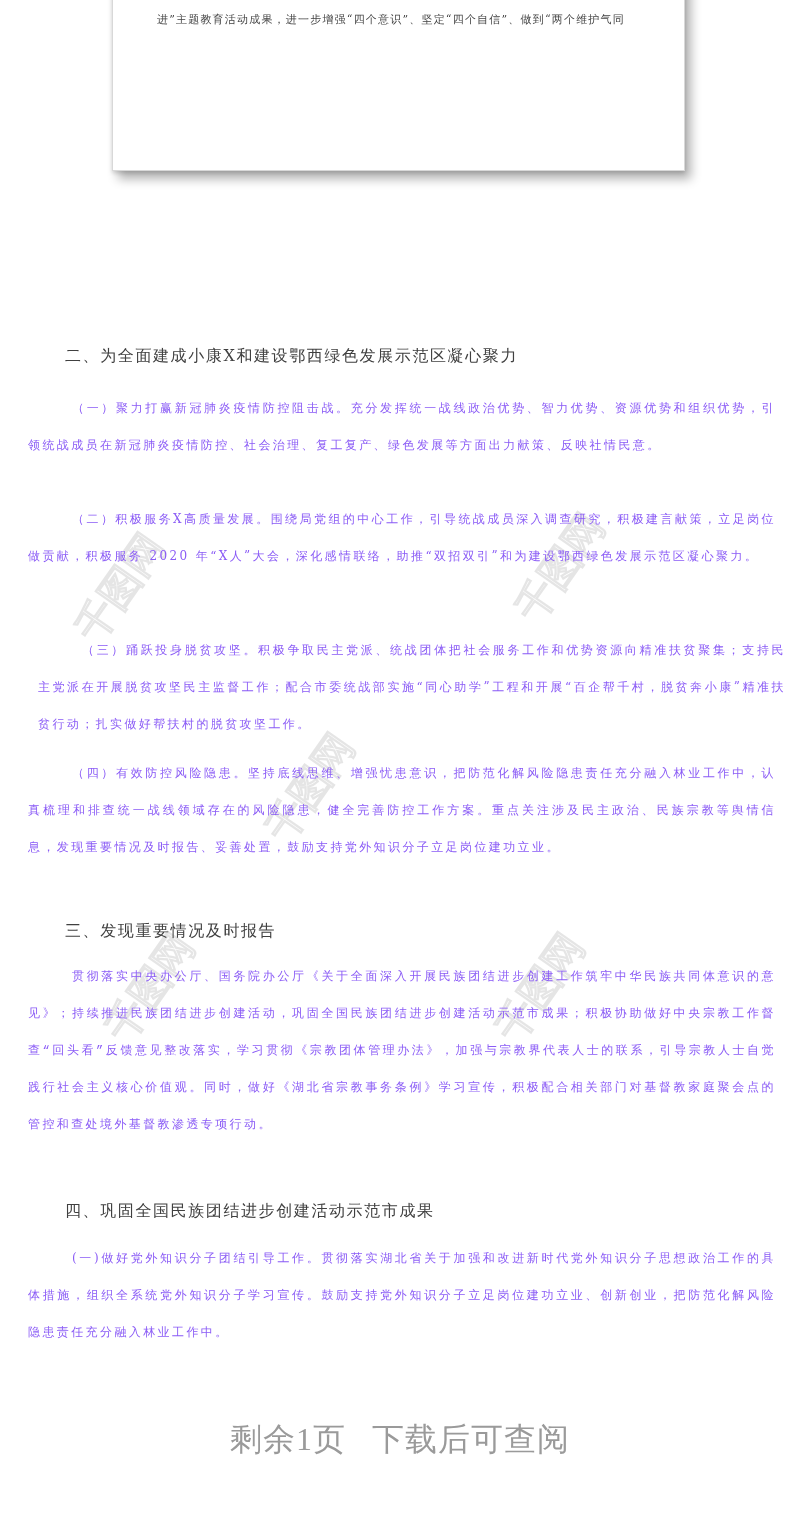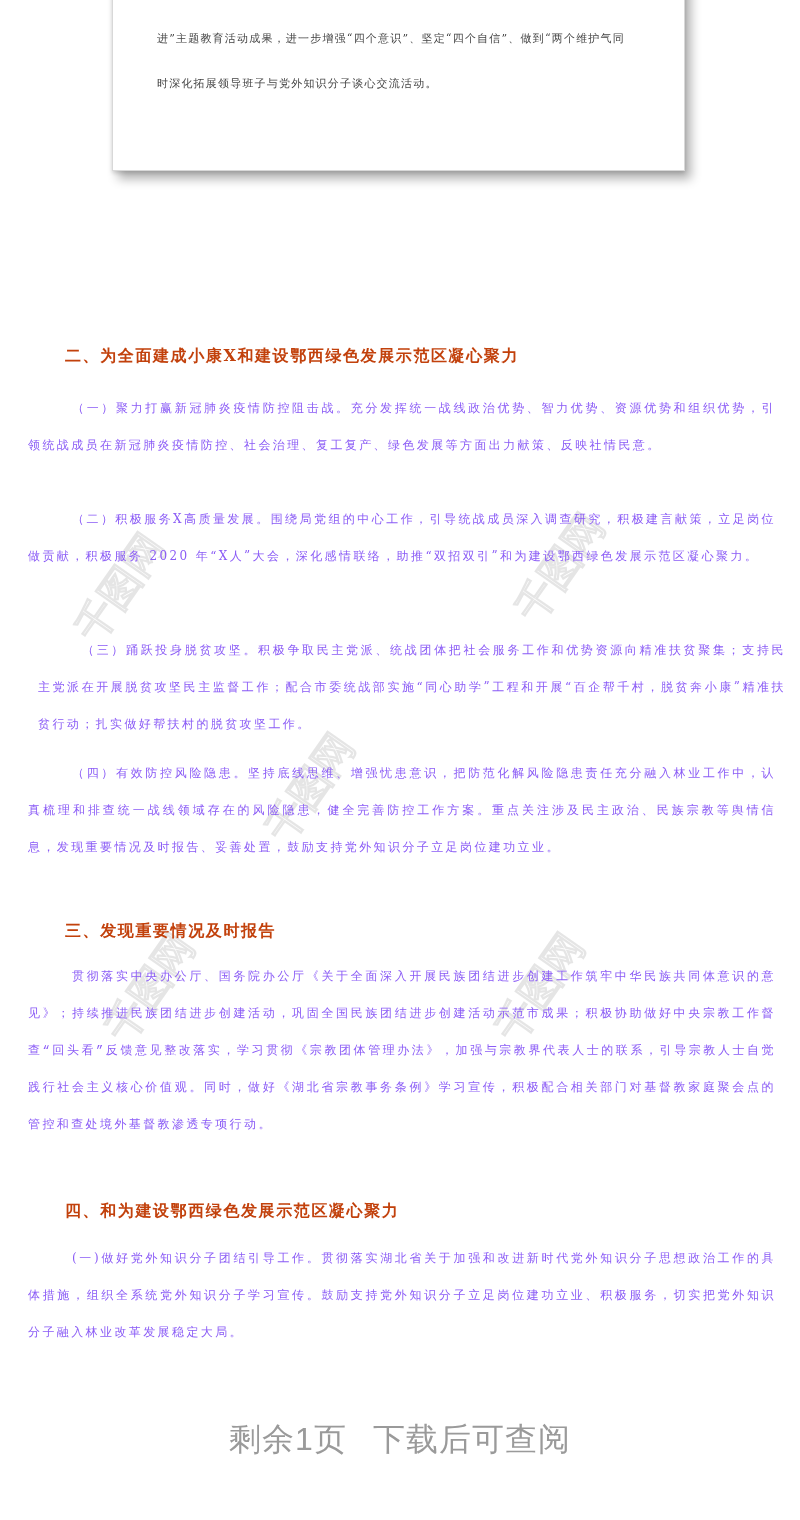--- a/index.html
+++ b/index.html
@@ -9,70 +9,69 @@
   }
   .card {
     position:absolute; left:112px; top:-20px; width:571px; height:189px;
     background:#ffffff; border:1px solid #d8d8d8;
     box-shadow: 6px 8px 10px rgba(0,0,0,0.30), 0 2px 4px rgba(0,0,0,0.15);
   }
   .card-text {
     position:absolute; left:44px; top:26px; width:500px;
     font-size:11px; line-height:26px; color:#444; letter-spacing:1.2px;
   }
-  .card-text div { white-space:nowrap;margin-top:19px; }
+  .card-text div { white-space:nowrap; }
   .content {
     position:absolute; left:28px; top:0; width:748px;
   }
   .heading {
-    position:absolute; left:37px; font-size:16px; font-weight:bold; color:#c2410c;
+    position:absolute; left:37px; font-size:16px; font-weight:normal; color:#404040;
     letter-spacing:1.6px; white-space:nowrap;
   }
   .para {
     position:absolute; left:0; width:748px; font-size:12px; line-height:37px;
     letter-spacing:2.4px; color:#8b5cf6; text-align:justify; text-indent:44px;
   }
   .footer-note {
     position:absolute; left:0; width:800px; top:1418px; text-align:center;
-    font-family:Liberation Sans, sans-serif; font-size:32px;
+    font-family:Liberation Serif, serif; font-size:32px;
     color:#9a9a9a; letter-spacing:1px; word-spacing:0;
   }
   .footer-note span.gap { display:inline-block; width:26px; }
   .watermark {
     position:absolute; font-family:"DejaVu Sans","Liberation Sans",sans-serif;
     font-size:40px; font-weight:bold; color:transparent;
     -webkit-text-stroke:1px rgba(180,180,180,0.35);
     transform:rotate(-55deg); white-space:nowrap; pointer-events:none;
   }
 </style>
 </head>
 <body>
 
 <div class="card">
   <div class="card-text">
     <div>进”主题教育活动成果，进一步增强“四个意识”、坚定“四个自信”、做到“两个维护气同</div>
-    <div>时深化拓展领导班子与党外知识分子谈心交流活动。</div>
   </div>
 </div>
 
 <div class="watermark" style="left:500px; top:540px;">千图网</div>
 <div class="watermark" style="left:60px; top:560px;">千图网</div>
 <div class="watermark" style="left:90px; top:960px;">千图网</div>
 <div class="watermark" style="left:480px; top:960px;">千图网</div>
 <div class="watermark" style="left:250px; top:760px;">千图网</div>
 
 <div class="content">
   <div class="heading" style="top:346px;">二、为全面建成小康X和建设鄂西绿色发展示范区凝心聚力</div>
   <div class="para" style="top:390px;">（一）聚力打赢新冠肺炎疫情防控阻击战。充分发挥统一战线政治优势、智力优势、资源优势和组织优势，引领统战成员在新冠肺炎疫情防控、社会治理、复工复产、绿色发展等方面出力献策、反映社情民意。</div>
   <div class="para" style="top:501px;">（二）积极服务X高质量发展。围绕局党组的中心工作，引导统战成员深入调查研究，积极建言献策，立足岗位做贡献，积极服务 2020 年“X人”大会，深化感情联络，助推“双招双引”和为建设鄂西绿色发展示范区凝心聚力。</div>
   <div class="para" style="top:632px;margin-left:10px;">（三）踊跃投身脱贫攻坚。积极争取民主党派、统战团体把社会服务工作和优势资源向精准扶贫聚集；支持民主党派在开展脱贫攻坚民主监督工作；配合市委统战部实施“同心助学”工程和开展“百企帮千村，脱贫奔小康”精准扶贫行动；扎实做好帮扶村的脱贫攻坚工作。</div>
   <div class="para" style="top:755px;">（四）有效防控风险隐患。坚持底线思维、增强忧患意识，把防范化解风险隐患责任充分融入林业工作中，认真梳理和排查统一战线领域存在的风险隐患，健全完善防控工作方案。重点关注涉及民主政治、民族宗教等舆情信息，发现重要情况及时报告、妥善处置，鼓励支持党外知识分子立足岗位建功立业。</div>
 
   <div class="heading" style="top:921px;">三、发现重要情况及时报告</div>
   <div class="para" style="top:959px;font-family:Liberation Mono, monospace;">贯彻落实中央办公厅、国务院办公厅《关于全面深入开展民族团结进步创建工作筑牢中华民族共同体意识的意见》；持续推进民族团结进步创建活动，巩固全国民族团结进步创建活动示范市成果；积极协助做好中央宗教工作督查“回头看”反馈意见整改落实，学习贯彻《宗教团体管理办法》，加强与宗教界代表人士的联系，引导宗教人士自觉践行社会主义核心价值观。同时，做好《湖北省宗教事务条例》学习宣传，积极配合相关部门对基督教家庭聚会点的管控和查处境外基督教渗透专项行动。</div>
 
-  <div class="heading" style="top:1201px;">四、和为建设鄂西绿色发展示范区凝心聚力</div>
-  <div class="para" style="top:1240px;">(一)做好党外知识分子团结引导工作。贯彻落实湖北省关于加强和改进新时代党外知识分子思想政治工作的具体措施，组织全系统党外知识分子学习宣传。鼓励支持党外知识分子立足岗位建功立业、积极服务，切实把党外知识分子融入林业改革发展稳定大局。</div>
+  <div class="heading" style="top:1201px;">四、巩固全国民族团结进步创建活动示范市成果</div>
+  <div class="para" style="top:1240px;">(一)做好党外知识分子团结引导工作。贯彻落实湖北省关于加强和改进新时代党外知识分子思想政治工作的具体措施，组织全系统党外知识分子学习宣传。鼓励支持党外知识分子立足岗位建功立业、创新创业，把防范化解风险隐患责任充分融入林业工作中。</div>
 </div>
 
 <div class="footer-note">
   <span>剩余1页</span><span class="gap"></span><span>下载后可查阅</span>
 </div>
 
 </body></html>

